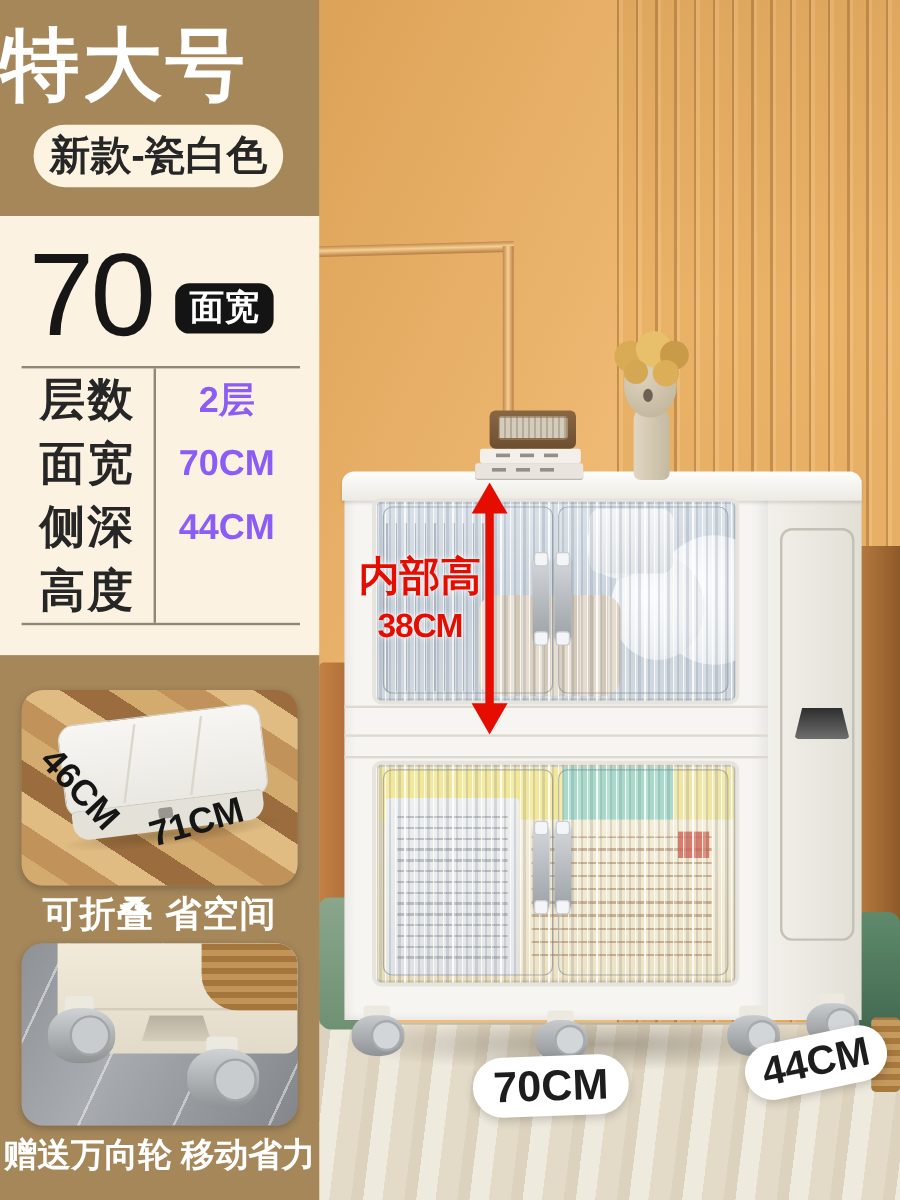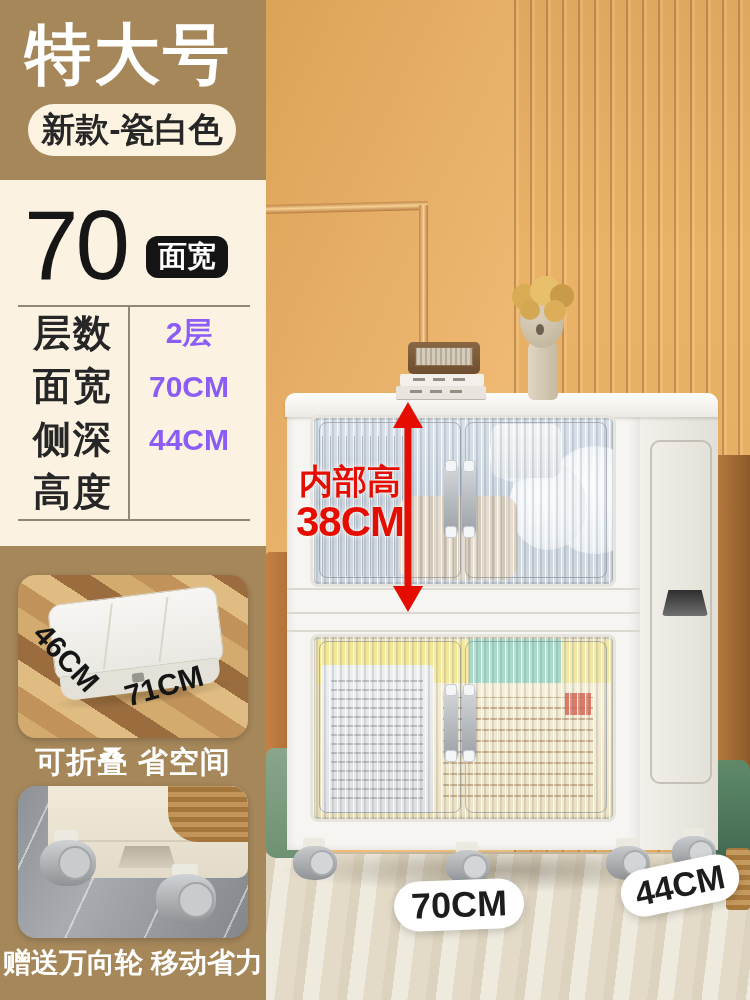--- a/index.html
+++ b/index.html
@@ -2,21 +2,21 @@
 <html><head>
 <meta charset="utf-8">
 <style>
   html,body{margin:0;padding:0;background:#777;}
   .stage{position:relative;width:750px;height:1000px;overflow:hidden;
          font-family:"Liberation Sans",sans-serif;background:#eeb872;margin:0 auto;}
   .abs{position:absolute;}
 
   
   .side-top{left:0;top:0;width:266px;height:180px;background:#a5875a;}
-  .size-tag{left:0;top:10px;width:232px;text-align:right;font-size:66px;font-weight:800;
+  .size-tag{left:0;top:10px;width:232px;text-align:left;font-size:66px;font-weight:800;
             color:#fff;letter-spacing:3px;}
   .variant-pill{left:28px;top:104px;width:208px;height:52px;border-radius:27px;background:#fdf3e1;
             display:flex;align-items:center;justify-content:center;font-size:34px;font-weight:800;color:#262626;}
   .spec-panel{left:0;top:180px;width:266px;height:366px;background:#fbf2e1;}
   .big-width{left:24px;top:16px;font-size:98px;line-height:1;font-weight:400;color:#161616;letter-spacing:-3px;}
   .width-badge{left:146px;top:56px;width:82px;height:42px;border-radius:12px;background:#141414;
             display:flex;align-items:center;justify-content:center;font-size:29px;font-weight:800;color:#fff;}
   .spec-table{left:18px;top:125px;width:232px;height:212px;border-top:2px solid #8f8878;border-bottom:2px solid #8f8878;}
   .spec-divider{left:110px;top:0;width:2px;height:100%;background:#8f8878;}
   .spec-row{position:relative;display:flex;height:53px;align-items:center;}
@@ -152,21 +152,21 @@
       background:linear-gradient(90deg,#e0d6c2,#c5b9a1);}
   .vase-head{left:8px;top:12px;width:44px;height:54px;border-radius:50%;
       background:radial-gradient(circle at 35% 35%,#ddd2bd,#bdb097);}
   .vase-mouth{left:24px;top:42px;width:8px;height:11px;border-radius:50%;background:#6e6152;}
   .flower{position:absolute;border-radius:50%;}
 
   
   .inner-label{left:286px;top:462px;width:128px;text-align:center;color:#e50d00;font-weight:800;
       text-shadow:0 0 6px rgba(255,255,255,.85),0 0 2px rgba(255,255,255,.9);}
   .inner-l1{font-size:34px;line-height:38px;text-align:center;}
-  .inner-l2{font-size:42px;line-height:44px;letter-spacing:-1px;text-align:center;}
+  .inner-l2{font-size:28px;line-height:44px;letter-spacing:-1px;text-align:center;}
   .dim-pill{position:absolute;background:#fff;border-radius:27px;display:flex;align-items:center;
       justify-content:center;font-weight:800;color:#1d1d1d;box-shadow:0 3px 8px rgba(0,0,0,.18);}
   .pill-70{left:394px;top:880px;width:130px;height:50px;font-size:36px;transform:rotate(-2deg);}
   .pill-44{left:620px;top:862px;width:120px;height:47px;font-size:34px;transform:rotate(-12deg);}
 </style>
 </head>
 <body>
 
 <div class="stage">
 

